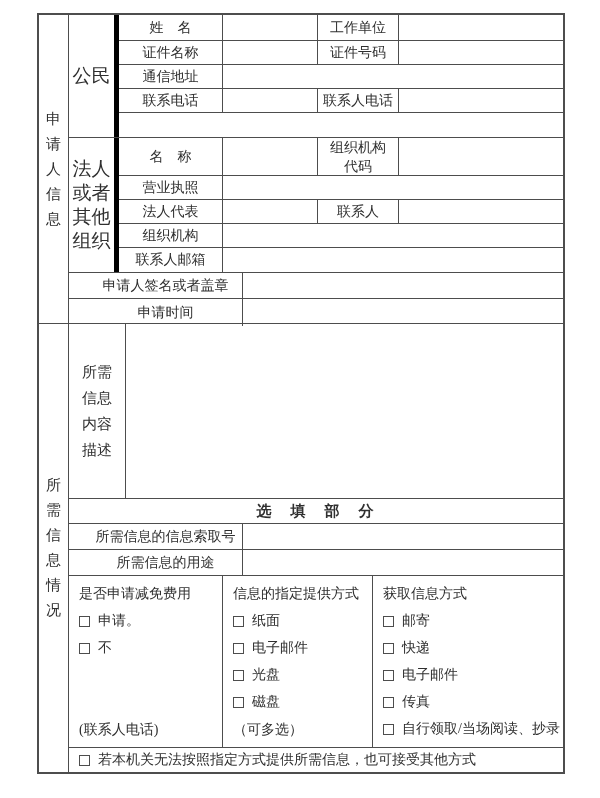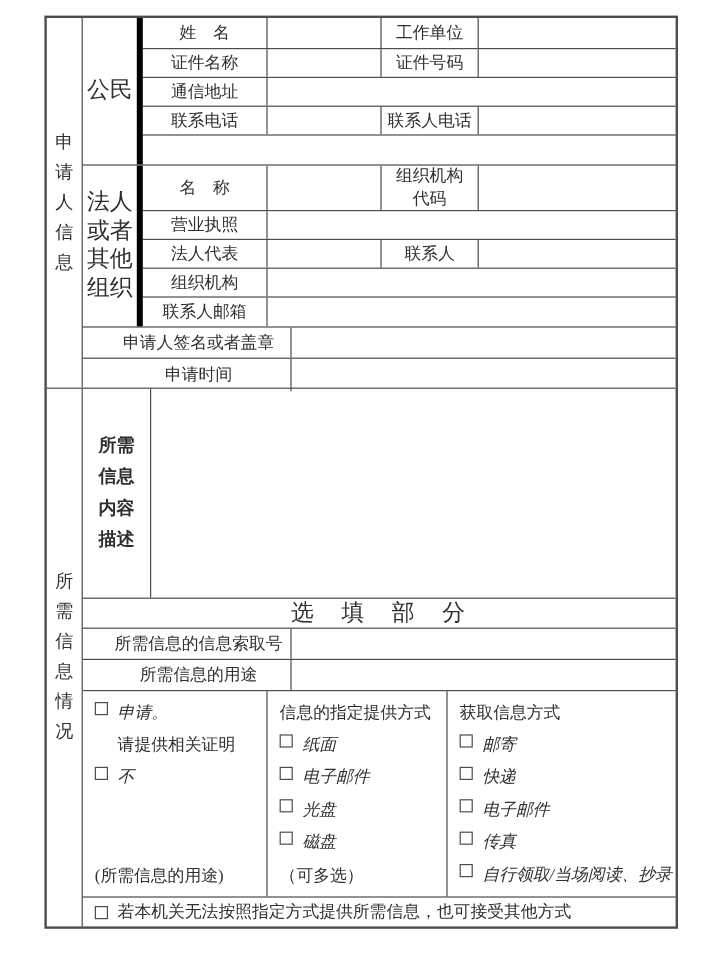--- a/index.html
+++ b/index.html
@@ -44,37 +44,37 @@
   .cell.val{justify-content:flex-start;padding-left:6px;}
   .cell.last{border-right:none;}
   .cC{width:104px;flex:none;}
   .cD{width:95px;flex:none;}
   .cE{width:81px;flex:none;}
   .cF{flex:1;}
   .cBC{width:154px;flex:none;margin-left:20px;}
   .cDesc{
     width:57px;flex:none;border-right:1px solid #4d4d4d;box-sizing:border-box;
     display:flex;flex-direction:column;align-items:center;justify-content:center;
-    font-size:15px;line-height:26px;font-weight:bold;
+    font-size:15px;line-height:26px;
   }
   .stack{display:flex;flex-direction:column;align-items:center;line-height:19px;}
   .hdr{
     flex:1;display:flex;align-items:center;justify-content:center;
-    font-size:19px;font-weight:400;letter-spacing:2px;
+    font-size:15px;font-weight:700;letter-spacing:2px;
   }
   
   .ckcol{
     box-sizing:border-box;border-right:1px solid #4d4d4d;
     display:flex;flex-direction:column;align-items:flex-start;
     padding:9px 8px 8px 10px;font-size:14px;gap:9px;min-width:0;overflow:hidden;
   }
   .ck1{width:154px;flex:none;}
   .ck2{width:150px;flex:none;}
   .ck3{flex:1;border-right:none;}
-  .ck-item{display:flex;align-items:flex-start;gap:8px;white-space:nowrap;font-style:italic;}
+  .ck-item{display:flex;align-items:center;gap:8px;white-space:nowrap;}
   .box{
     width:11px;height:11px;flex:none;border:1px solid #4d4d4d;
     box-sizing:border-box;background:#fff;
   }
   .indent{padding-left:19px;white-space:nowrap;}
   .pushdown{margin-top:auto;}
   .lastrow{flex:1;display:flex;align-items:center;padding-left:10px;gap:8px;
     font-size:14px;box-sizing:border-box;}
   .title-line{white-space:nowrap;}
 </style>
@@ -208,30 +208,30 @@
         </div>
 
         <div class="row h26">
           <div class="cell cBC">所需信息的用途</div>
           <div class="cell cF val last"></div>
         </div>
 
         <div class="row h172">
 
           <div class="ckcol ck1">
+            <span class="title-line">是否申请减免费用</span>
             <span class="ck-item">
               <span class="box"></span>
               <span>申请。</span>
             </span>
-            <span class="indent">请提供相关证明</span>
             <span class="ck-item">
               <span class="box"></span>
               <span>不</span>
             </span>
-            <span class="pushdown">(所需信息的用途)</span>
+            <span class="pushdown">(联系人电话)</span>
           </div>
 
           <div class="ckcol ck2">
             <span class="title-line">信息的指定提供方式</span>
             <span class="ck-item">
               <span class="box"></span>
               <span>纸面</span>
             </span>
             <span class="ck-item">
               <span class="box"></span>

